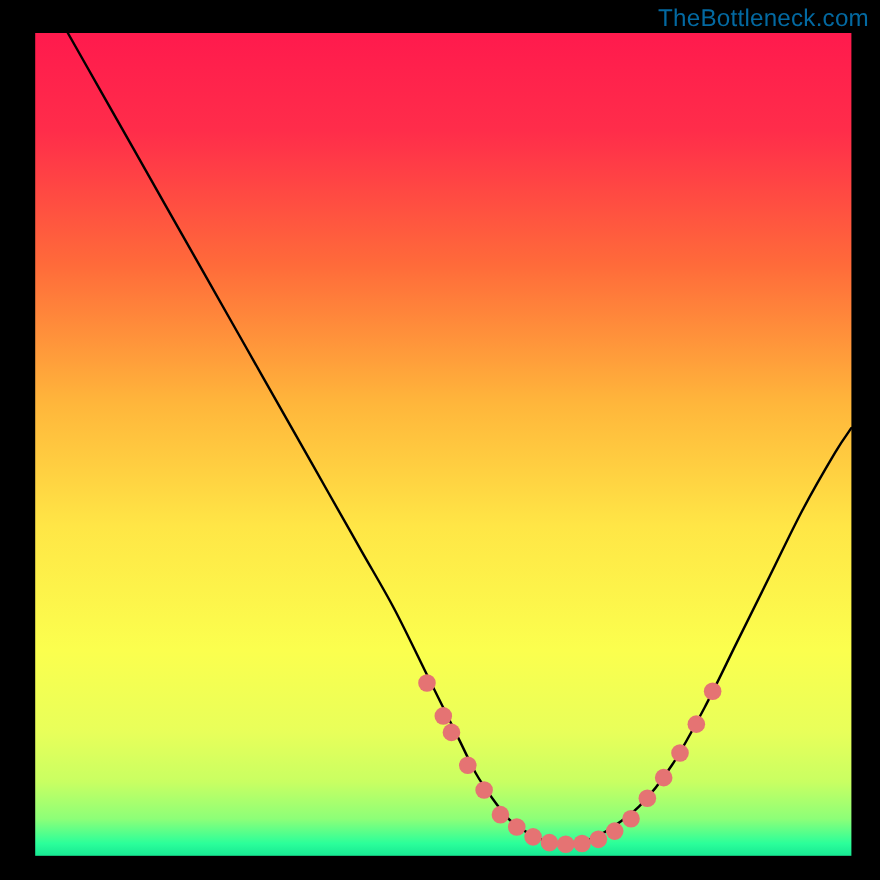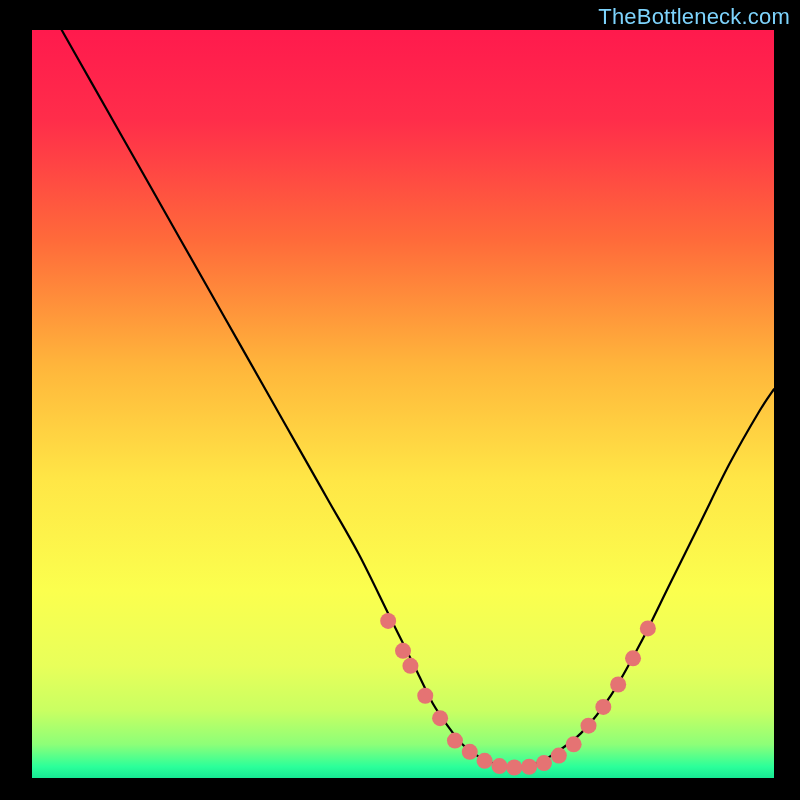--- a/index.html
+++ b/index.html
@@ -14,21 +14,21 @@
   .stage {
     position: relative;
     width: 800px;
     height: 800px;
     background: #000;
   }
   .watermark {
     position: absolute;
     top: 4px;
     right: 10px;
-    color: #7dd3fc;
+    color: #0369a1;
     font-size: 22px;
     font-weight: 500;
     letter-spacing: 0.2px;
     user-select: none;
     margin-left: 36px;
   }
   svg {
     position: absolute;
     top: 0;
     left: 0;

